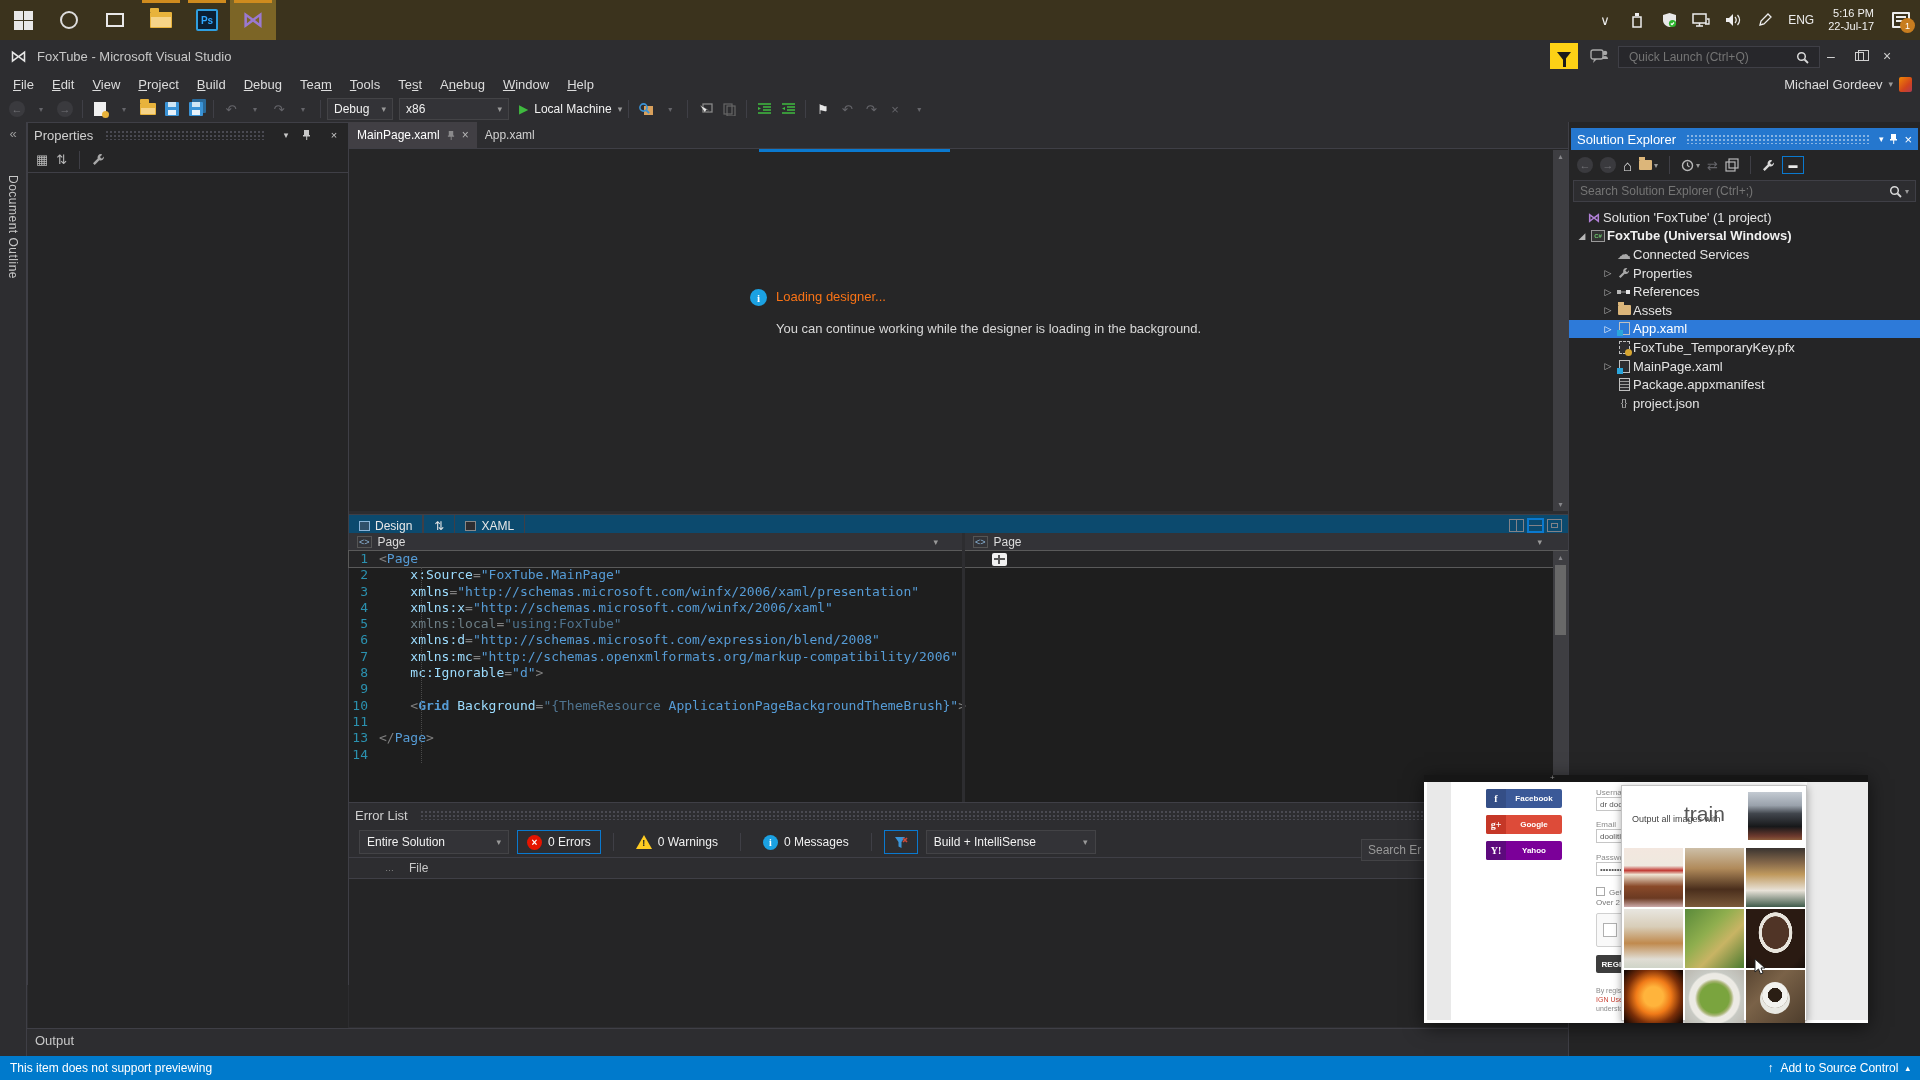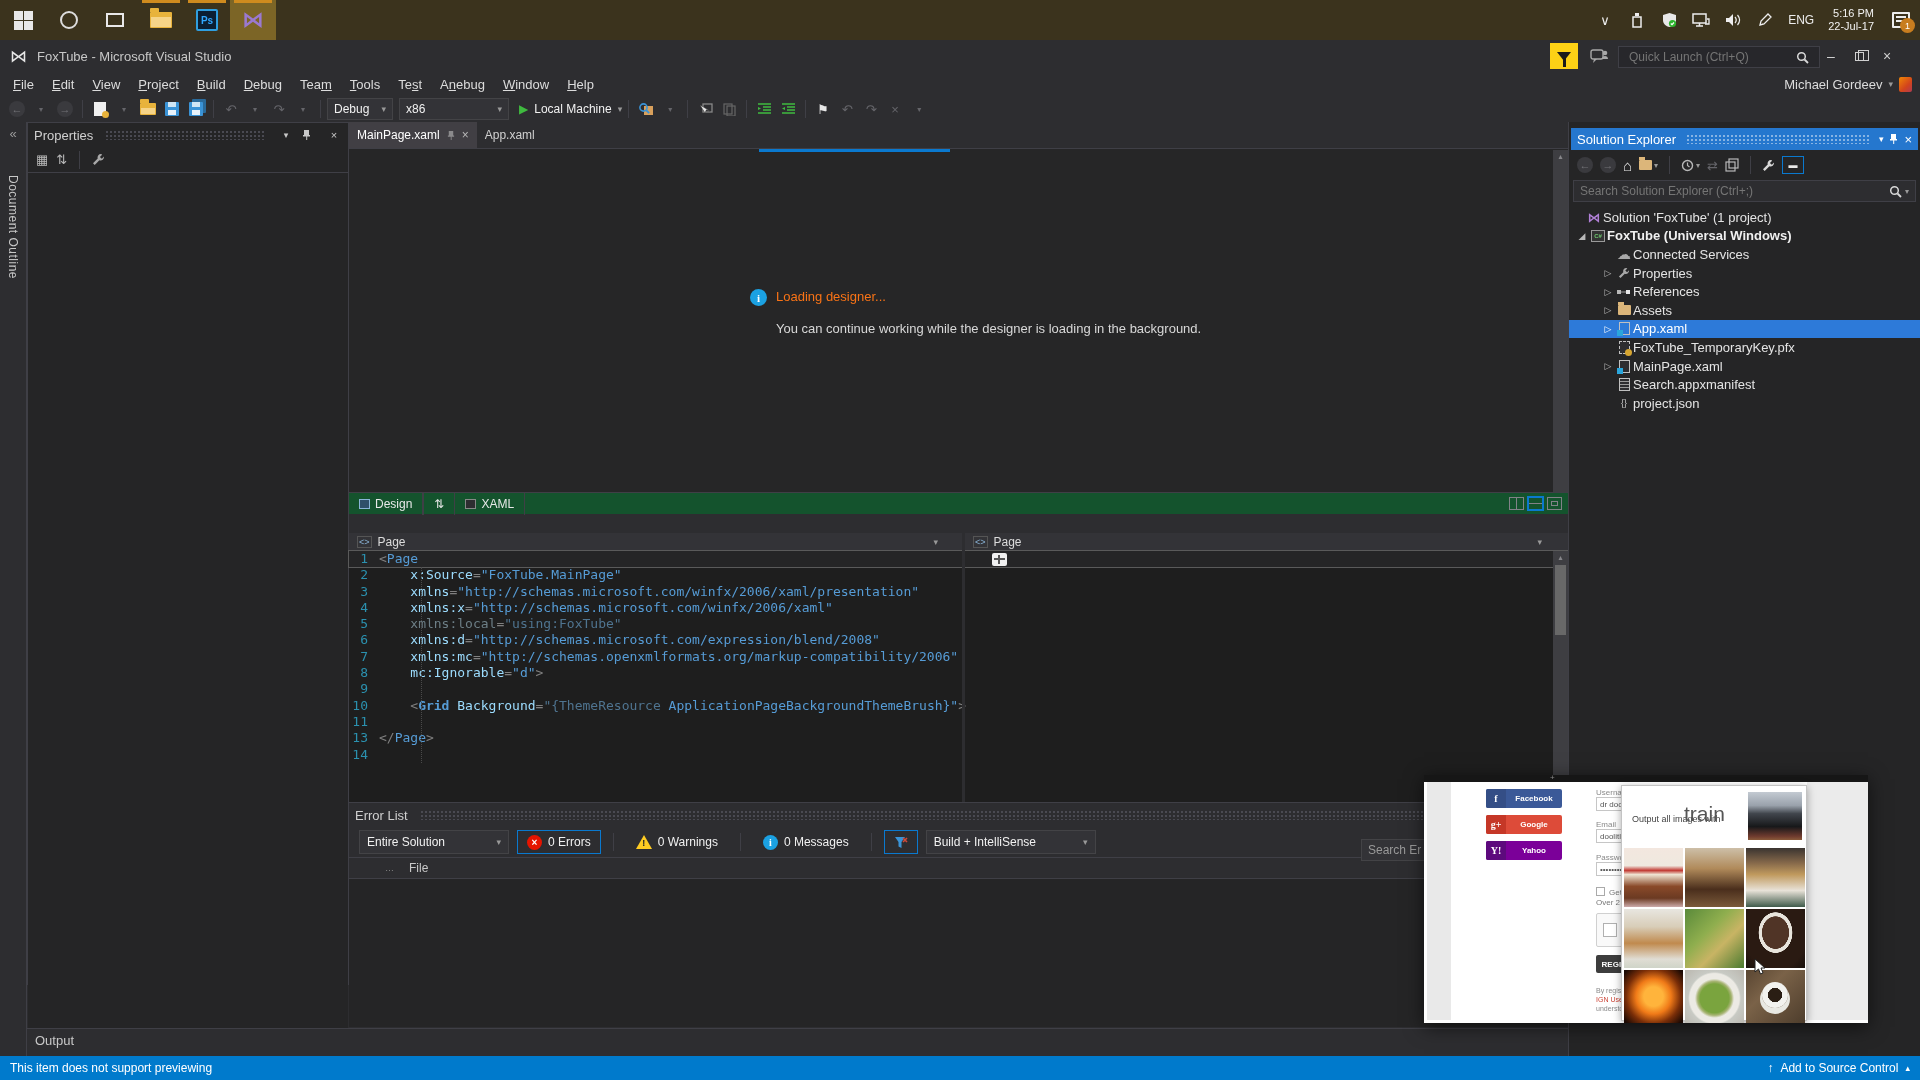--- a/index.html
+++ b/index.html
@@ -73,21 +73,21 @@
 
   
   .editor{position:absolute;left:349px;top:122px;width:1219px;height:680px;background:#2d2d30}
   .tabrow{height:26px;display:flex;align-items:flex-end}
   .tab{height:26px;display:flex;align-items:center;padding:0 8px;font-size:12px;gap:7px}
   .tab.active{background:#413f44;color:#fff}
   .tab.idle{color:#d0d0d0}
   .designer{position:absolute;left:0;top:26px;width:1219px;height:363px;background:#262627;border-top:1px solid #3f3f46}
   .progress{position:absolute;left:410px;top:0;width:191px;height:3px;background:#0a79cf}
   .info-circ{width:17px;height:17px;border-radius:50%;background:#1ba1e2;color:#fff;font-size:11px;font-weight:bold;font-family:"Liberation Serif",serif;display:flex;align-items:center;justify-content:center}
-  .splitrow{position:absolute;left:0;top:370px;width:1219px;height:22px;background:#14532d;border-top:1px solid #3f3f46;display:flex;align-items:center}
+  .splitrow{position:absolute;left:0;top:392px;width:1219px;height:22px;background:#0c4a6e;border-top:1px solid #3f3f46;display:flex;align-items:center}
   .sp-tab{height:22px;display:flex;align-items:center;gap:5px;padding:0 10px;font-size:12px;color:#e8e8e8;border-right:1px solid #3f3f46}
   .mini-sq{width:11px;height:10px;border:1px solid #8ab4d8;background:#30506a}
   .pane-ic{width:15px;height:13px;border:1px solid #828288;margin-left:4px;position:relative}
   .pane-ic.sel{border-color:#0a79cf;box-shadow:0 0 0 1px #0a79cf}
   .crumbs{position:absolute;left:0;top:411px;width:1219px;height:18px;background:#333337;display:flex;font-size:12px;color:#dcdcdc}
   .crumb{display:flex;align-items:center;gap:6px;padding:0 8px}
   .tagic{font-size:9px;color:#8ab4d8;border:1px solid #555;padding:0 1px;line-height:10px}
   .codewrap{position:absolute;left:0;top:429px;width:1219px;height:251px;background:#1e1e1e;font-family:"DejaVu Sans Mono",monospace;font-size:13px}
   .cl{height:16.3px;line-height:16.3px;white-space:pre;display:flex}
   .ln{display:inline-block;width:30px;min-width:30px;text-align:right;padding-right:11px;color:#2b91af}
@@ -690,21 +690,21 @@
         <span class="ticon">
             <span class="page-ic xaml"></span>
           </span>
         <span>MainPage.xaml</span>
       </div>
       <div class="trow" style="padding-left:32px">
         <span class="tw"></span>
         <span class="ticon">
             <span class="page-ic lines"></span>
           </span>
-        <span>Search.appxmanifest</span>
+        <span>Package.appxmanifest</span>
       </div>
       <div class="trow" style="padding-left:32px">
         <span class="tw"></span>
         <span class="ticon" style="color:#c8c8c8;font-size:9px">{}</span>
         <span>project.json</span>
       </div>
     </div>
   </div>
 
   <div class="overlay">

